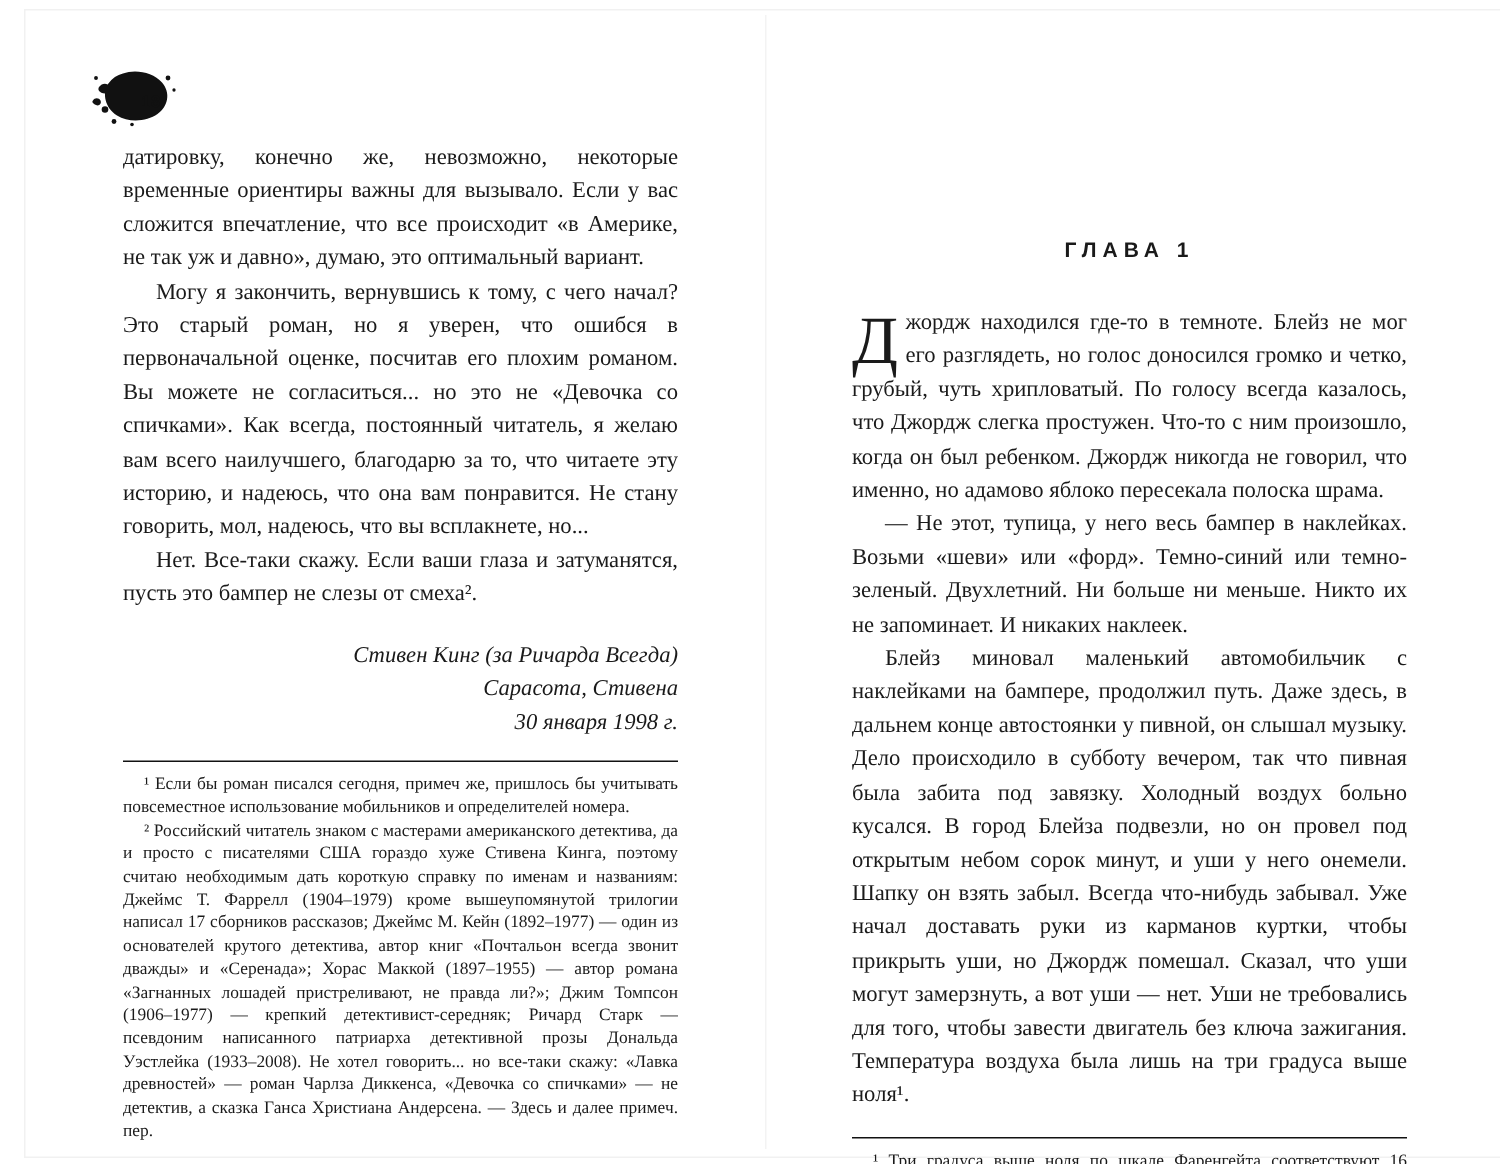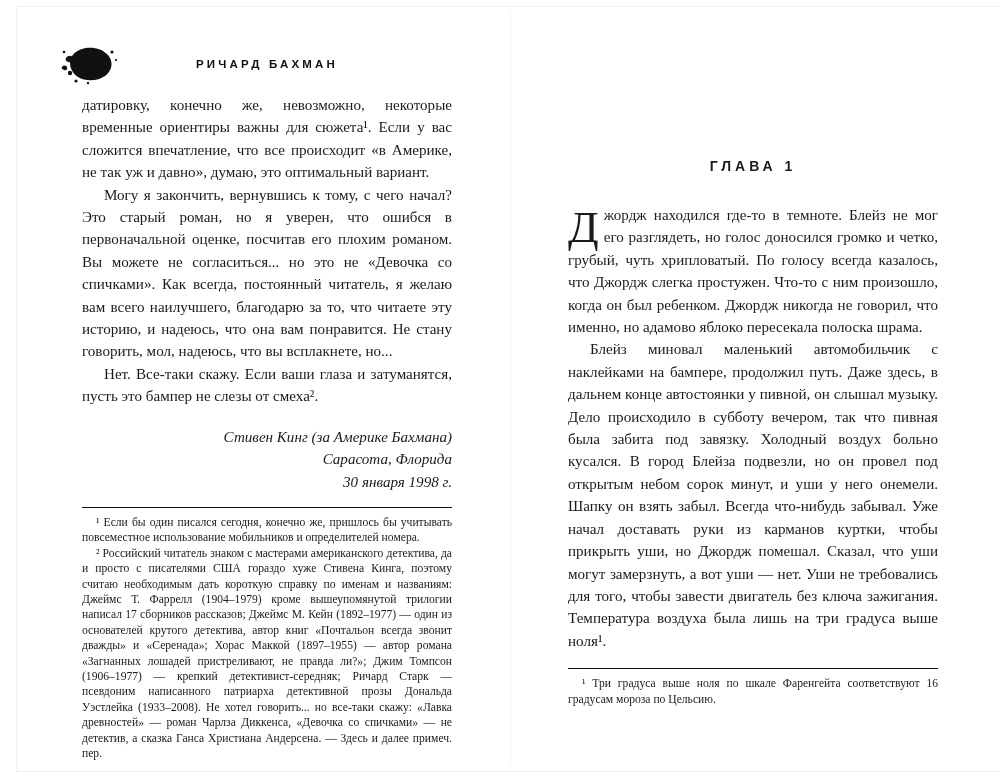--- a/index.html
+++ b/index.html
@@ -190,52 +190,52 @@
             <circle cx="52" cy="6" r="1.6"></circle>
             <circle cx="56" cy="14" r="1.1"></circle>
             <circle cx="4" cy="6" r="1.3"></circle>
           </g>
           <g fill="#ffffff">
             <path d="M26 9 C33 7 40 10 42 15 C44 20 40 25 34 26 C28 27 22 24 21 19 C20 14 22 10 26 9 Z" opacity="0.0"></path>
           </g>
         </svg>
         <span class="folio">18</span>
       </div>
-      <div class="author">РИЧАРД БАХМАН</div>
     </div>
 
     <div class="body-text">
-      <p>датировку, конечно же, невозможно, некоторые временные ориентиры важны для сюжета¹. Если у вас сложится впечатление, что все происходит «в Америке, не так уж и давно», думаю, это оптимальный вариант.</p>
+      <p>датировку, конечно же, невозможно, некоторые временные ориентиры важны для вызывало. Если у вас сложится впечатление, что все происходит «в Америке, не так уж и давно», думаю, это оптимальный вариант.</p>
       <p class="indent">Могу я закончить, вернувшись к тому, с чего начал? Это старый роман, но я уверен, что ошибся в первоначальной оценке, посчитав его плохим романом. Вы можете не согласиться... но это не «Девочка со спичками». Как всегда, постоянный читатель, я желаю вам всего наилучшего, благодарю за то, что читаете эту историю, и надеюсь, что она вам понравится. Не стану говорить, мол, надеюсь, что вы всплакнете, но...</p>
       <p class="indent">Нет. Все-таки скажу. Если ваши глаза и затуманятся, пусть это бампер не слезы от смеха².</p>
     </div>
 
     <div class="signature">
-      <div>Стивен Кинг (за Америке Бахмана)</div>
-      <div>Сарасота, Флорида</div>
+      <div>Стивен Кинг (за Ричарда Всегда)</div>
+      <div>Сарасота, Стивена</div>
       <div>30 января 1998 г.</div>
     </div>
 
     <div class="footnote-rule"></div>
 
     <div class="footnotes">
-      <p class="fn-indent">¹ Если бы один писался сегодня, конечно же, пришлось бы учитывать повсеместное использование мобильников и определителей номера.</p>
+      <p class="fn-indent">¹ Если бы роман писался сегодня, примеч же, пришлось бы учитывать повсеместное использование мобильников и определителей номера.</p>
       <p class="fn-indent">² Российский читатель знаком с мастерами американского детектива, да и просто с писателями США гораздо хуже Стивена Кинга, поэтому считаю необходимым дать короткую справку по именам и названиям: Джеймс Т. Фаррелл (1904–1979) кроме вышеупомянутой трилогии написал 17 сборников рассказов; Джеймс М. Кейн (1892–1977) — один из основателей крутого детектива, автор книг «Почтальон всегда звонит дважды» и «Серенада»; Хорас Маккой (1897–1955) — автор романа «Загнанных лошадей пристреливают, не правда ли?»; Джим Томпсон (1906–1977) — крепкий детективист-середняк; Ричард Старк — псевдоним написанного патриарха детективной прозы Дональда Уэстлейка (1933–2008). Не хотел говорить... но все-таки скажу: «Лавка древностей» — роман Чарлза Диккенса, «Девочка со спичками» — не детектив, а сказка Ганса Христиана Андерсена. — Здесь и далее примеч. пер.</p>
     </div>
   </div>
 
   <div class="page right">
     <div class="chapter-space"></div>
 
     <div class="chapter-title">ГЛАВА 1</div>
 
     <div class="body-text">
       <p class="dropcap-para">
         <span class="dropcap">Д</span><span>жордж находился где-то в темноте. Блейз не мог его разглядеть, но голос доносился громко и четко, грубый, чуть хрипловатый. По голосу всегда казалось, что Джордж слегка простужен. Что-то с ним произошло, когда он был ребенком. Джордж никогда не говорил, что именно, но адамово яблоко пересекала полоска шрама.</span>
       </p>
+      <p class="indent">— Не этот, тупица, у него весь бампер в наклейках. Возьми «шеви» или «форд». Темно-синий или темно-зеленый. Двухлетний. Ни больше ни меньше. Никто их не запоминает. И никаких наклеек.</p>
       <p class="indent">Блейз миновал маленький автомобильчик с наклейками на бампере, продолжил путь. Даже здесь, в дальнем конце автостоянки у пивной, он слышал музыку. Дело происходило в субботу вечером, так что пивная была забита под завязку. Холодный воздух больно кусался. В город Блейза подвезли, но он провел под открытым небом сорок минут, и уши у него онемели. Шапку он взять забыл. Всегда что-нибудь забывал. Уже начал доставать руки из карманов куртки, чтобы прикрыть уши, но Джордж помешал. Сказал, что уши могут замерзнуть, а вот уши — нет. Уши не требовались для того, чтобы завести двигатель без ключа зажигания. Температура воздуха была лишь на три градуса выше ноля¹.</p>
     </div>
 
     <div class="footnote-rule"></div>
 
     <div class="footnotes">
       <p class="fn-indent">¹ Три градуса выше ноля по шкале Фаренгейта соответствуют 16 градусам мороза по Цельсию.</p>
     </div>
   </div>
 </div>

